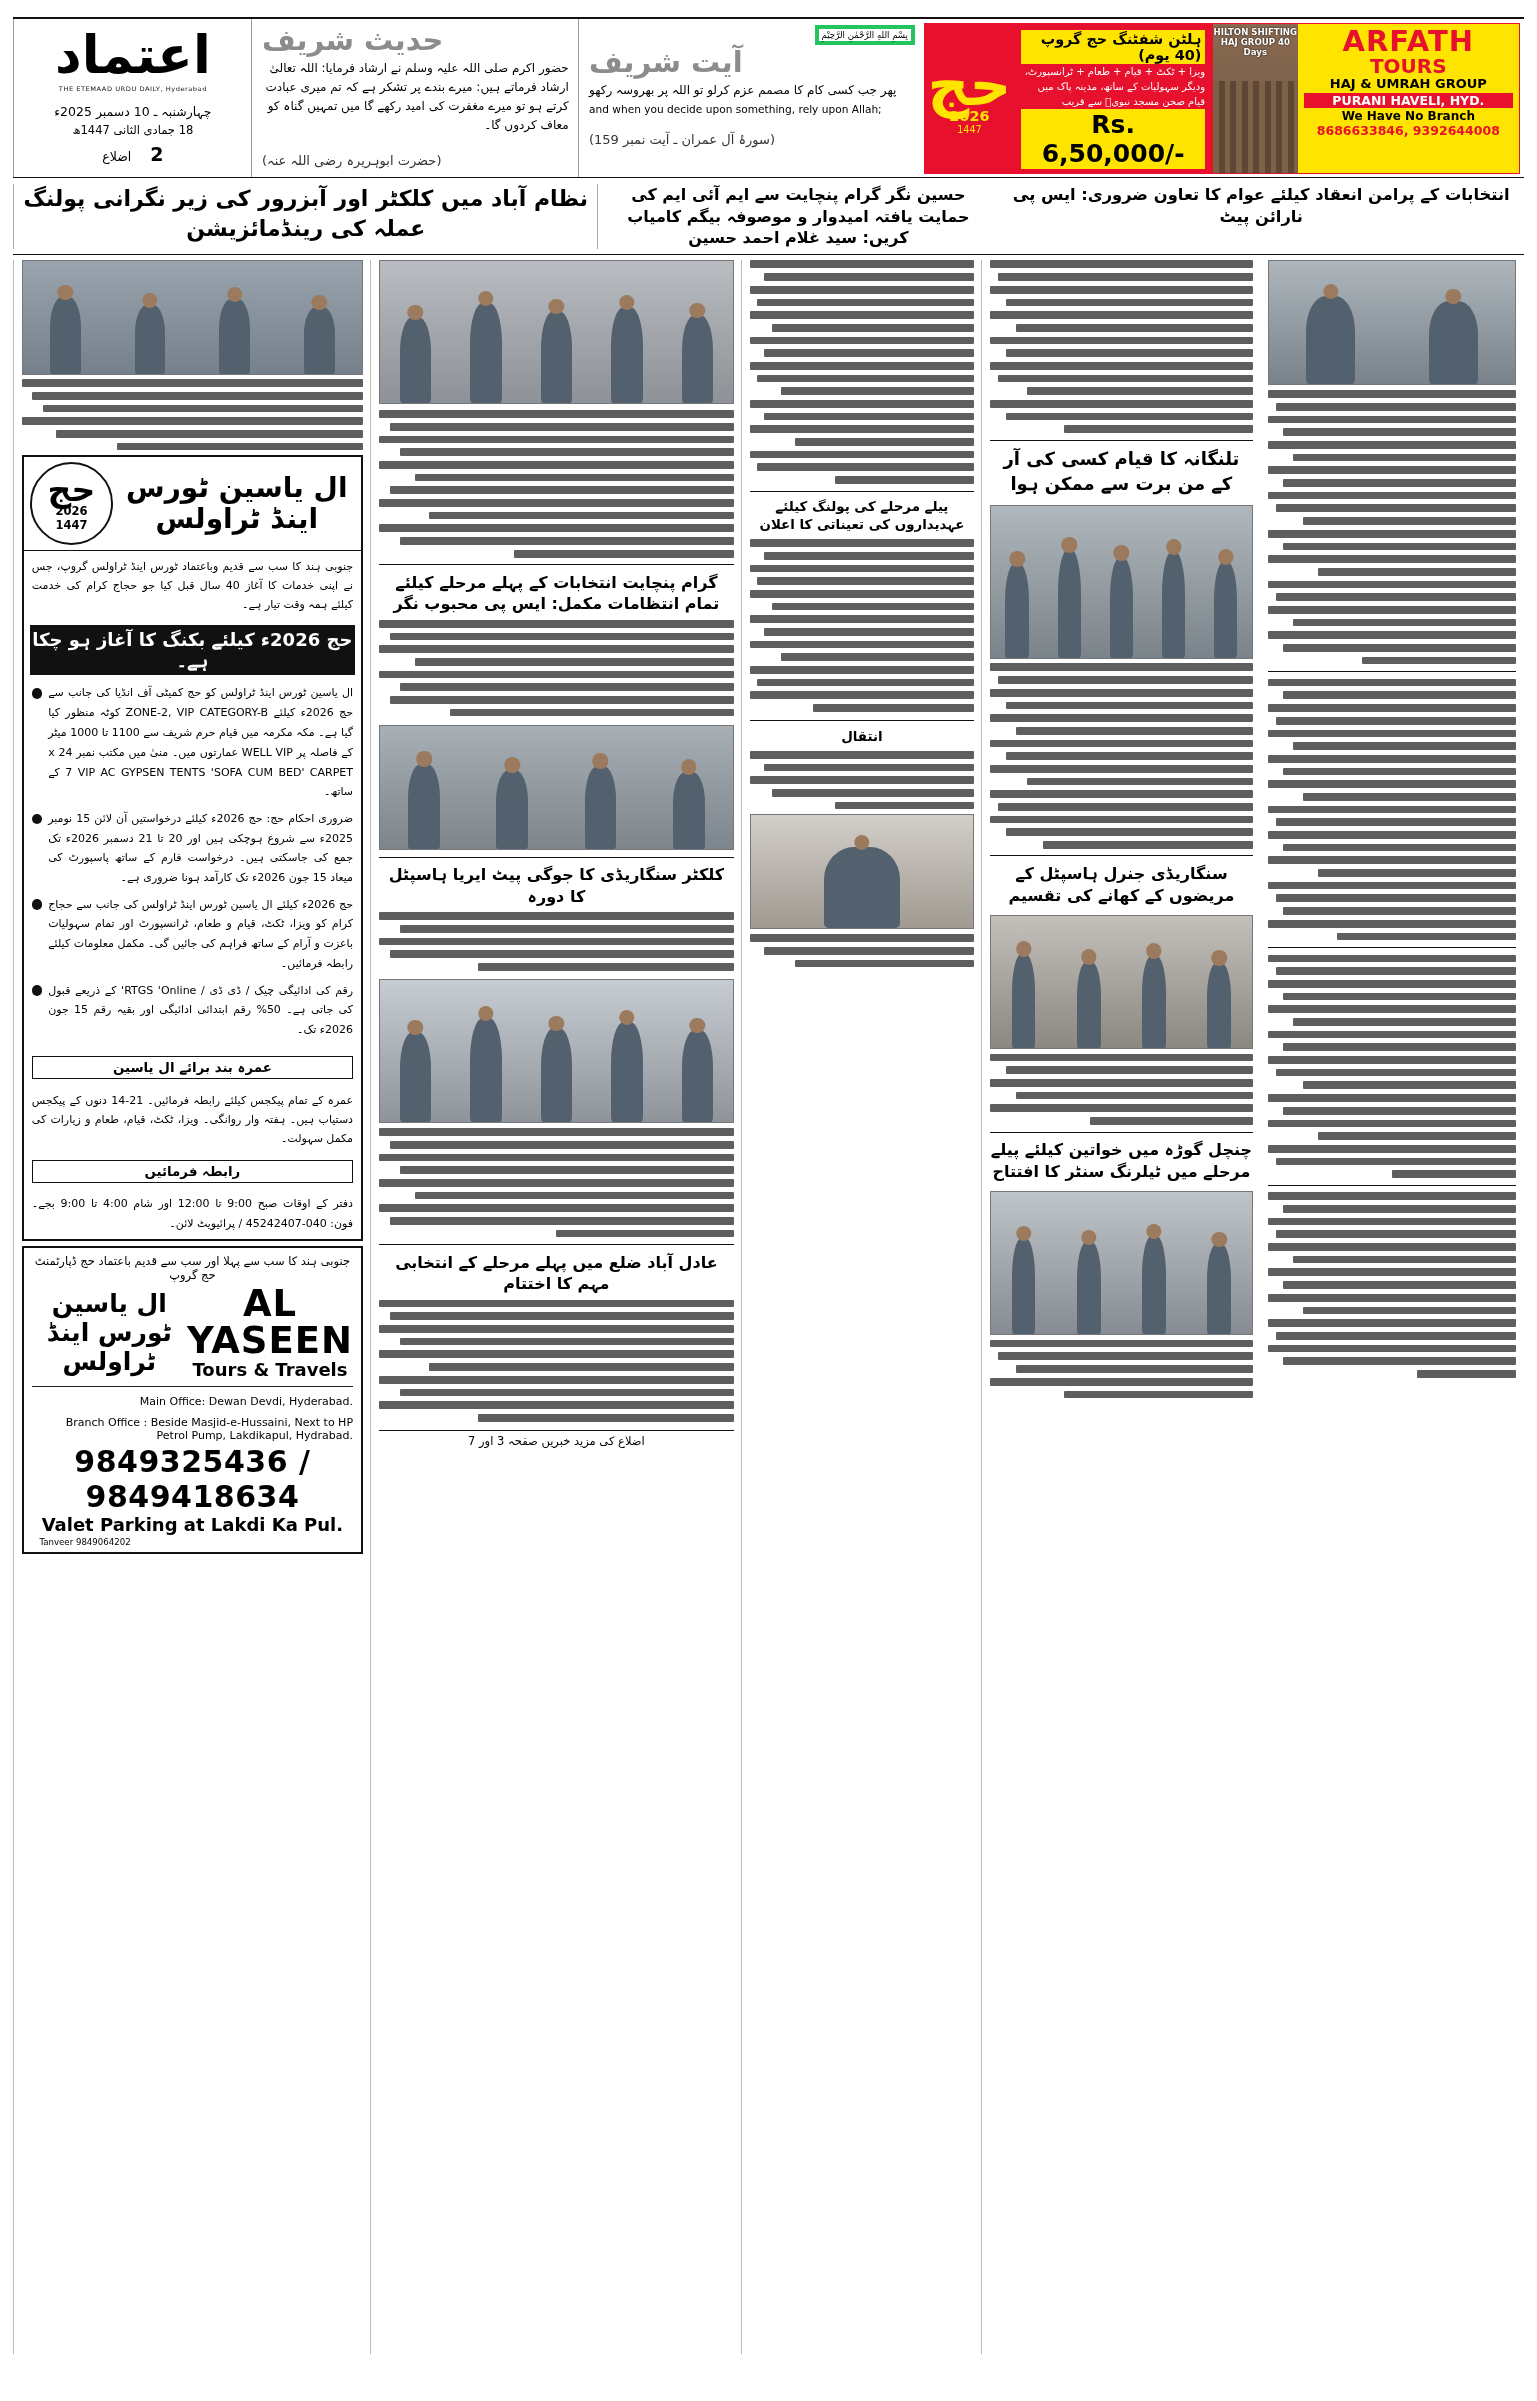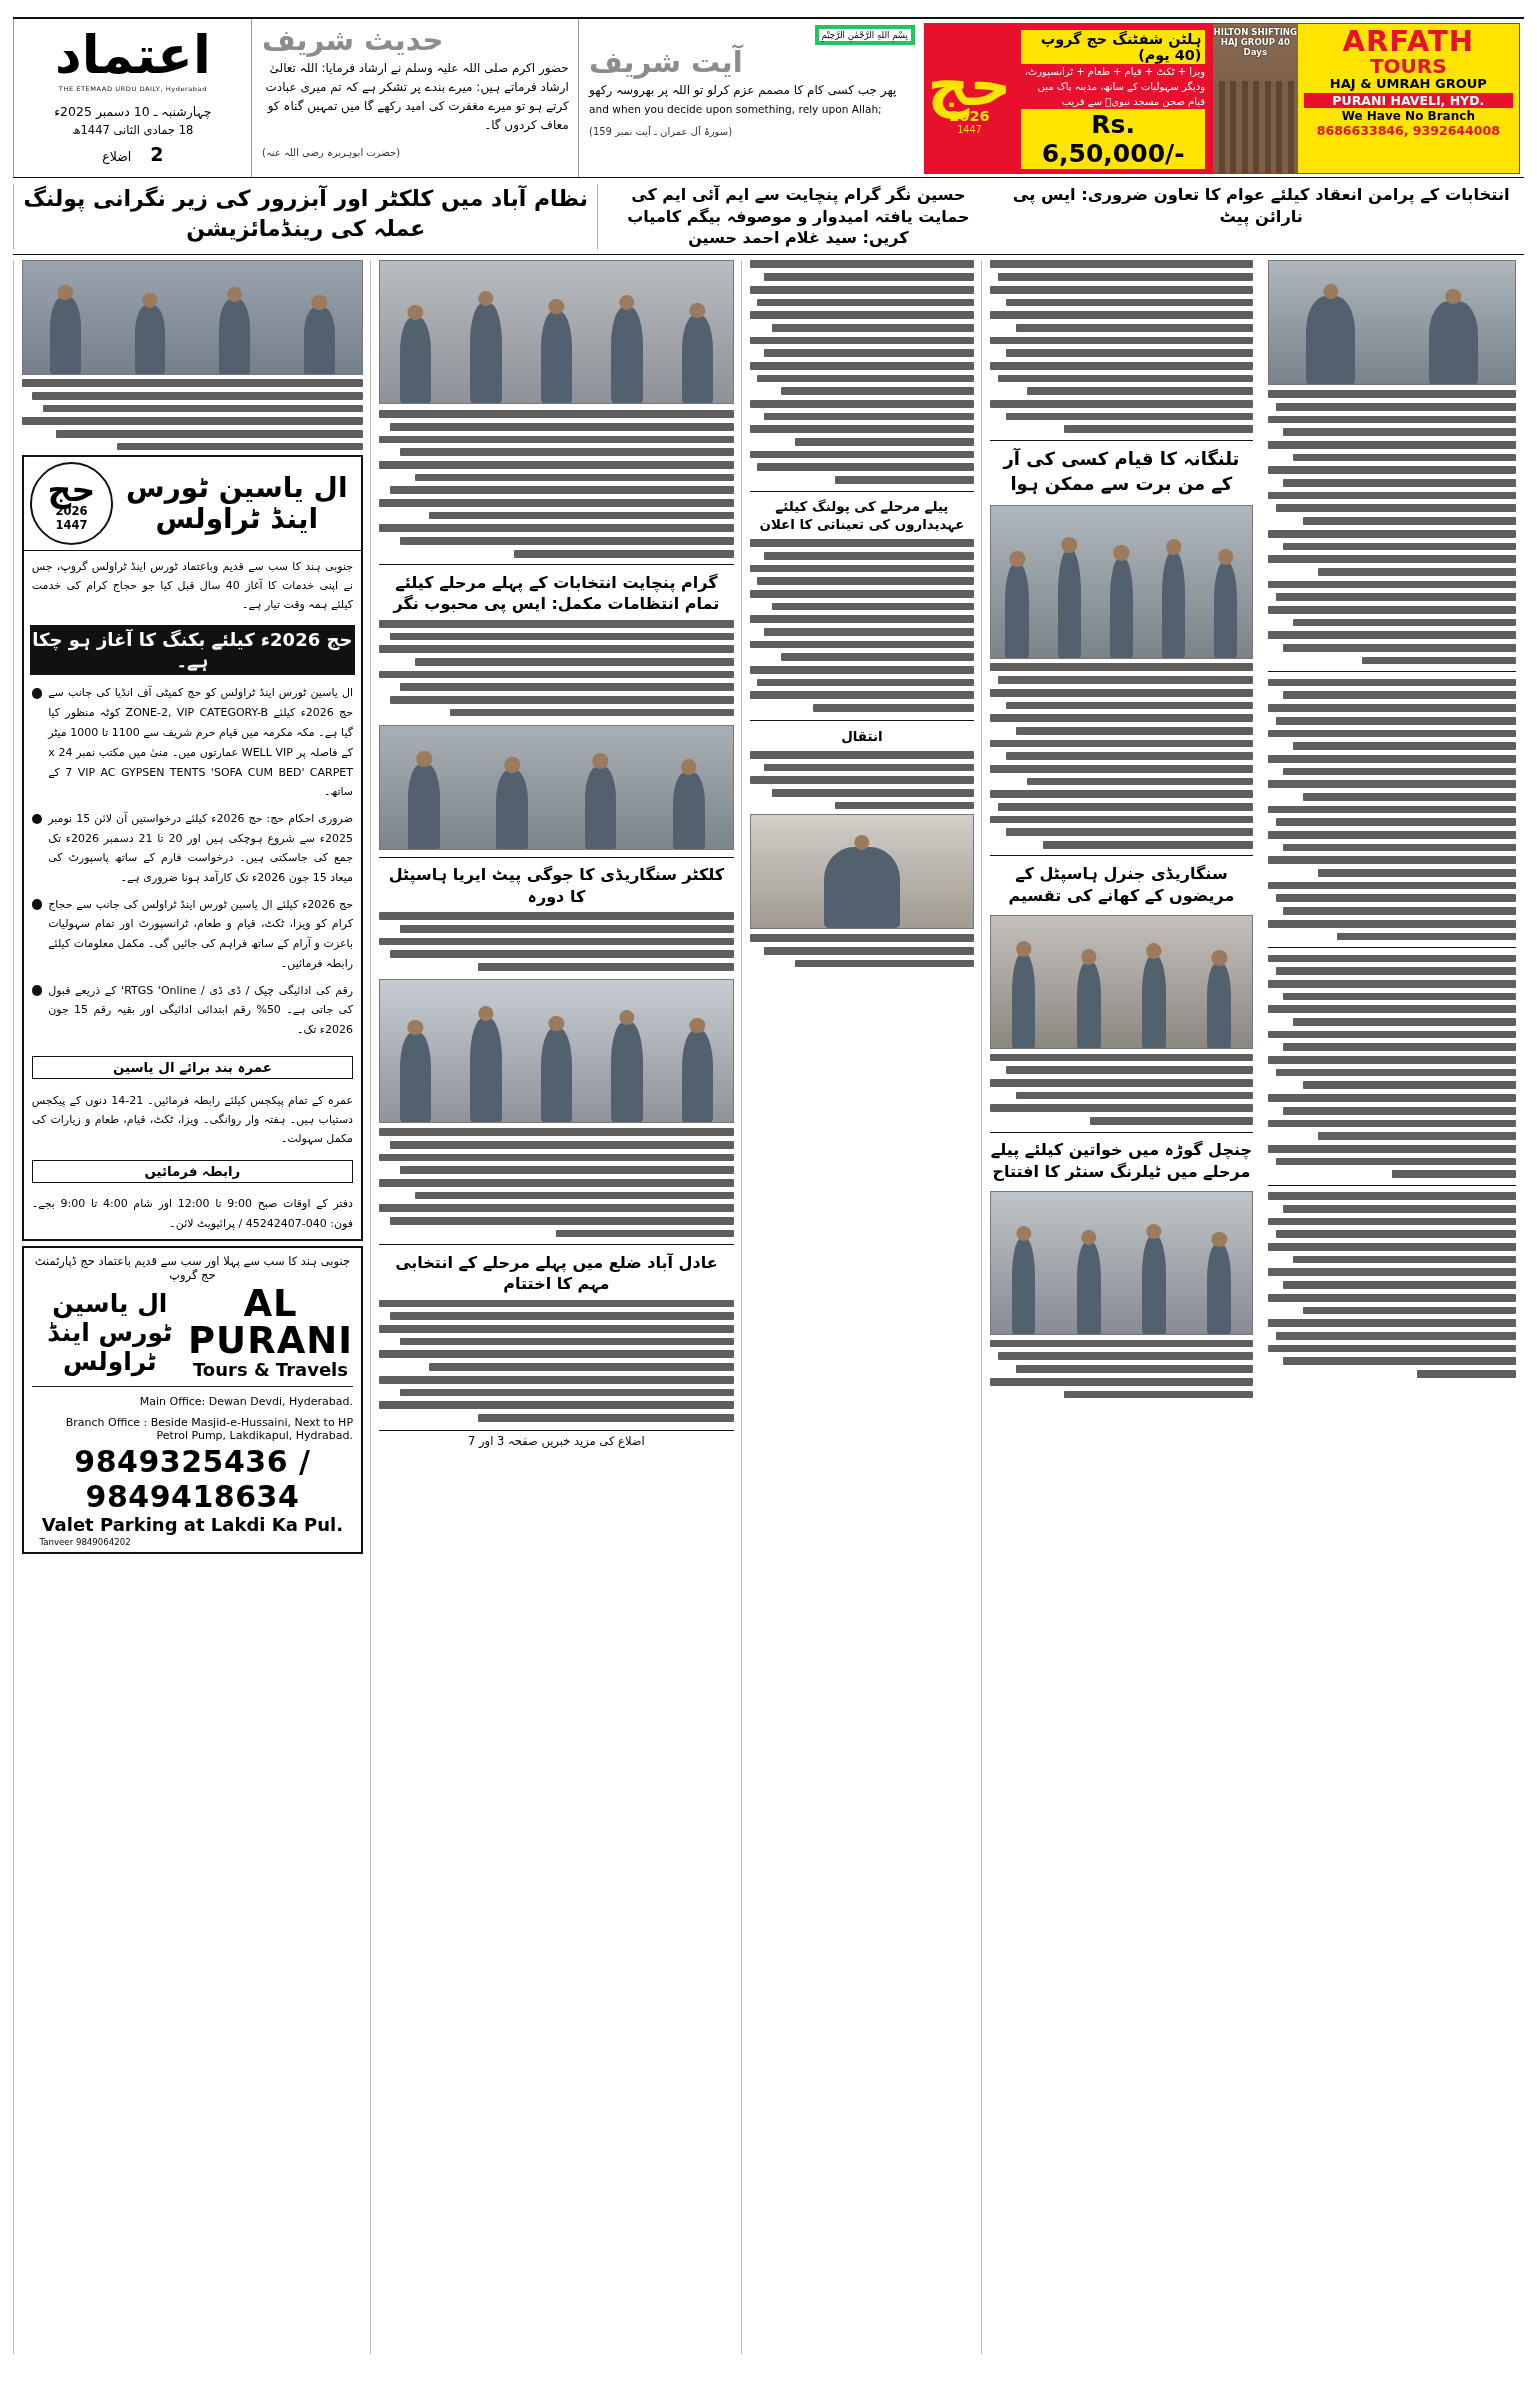--- a/index.html
+++ b/index.html
@@ -31,21 +31,21 @@
   .logo-pagenum { font-size:19px; font-weight:bold; }
   .logo-edition { font-size:12.5px; }
 
   .mast-hadith { flex:0 0 327px; padding:5.8px 9.6px; border-left:1px solid #999;
                  display:flex; flex-direction:column; align-items:flex-end; }
   .mast-ayat   { flex:0 0 346px; padding:5.8px 9.6px; border-left:1px solid #999;
                  display:flex; flex-direction:column; align-items:flex-end; }
   .sec-title { font-size:29px; font-weight:bold; color:#8c8c8c; line-height:1.1; margin-bottom:1.9px; }
   .sec-body { font-size:12px; line-height:1.6; text-align:right; direction:rtl; }
   .sec-eng { font-size:10.6px; direction:ltr; text-align:left; width:100%; margin-top:2.9px; }
-  .sec-ref { font-size:10px; color:#333; margin-top:11px;text-align:center; }
+  .sec-ref { font-size:13px; color:#333; margin-top:17px;text-align:center; }
   .bismillah { align-self:flex-start; border:4px solid #22c55e; font-size:8.6px; padding:1px 2.9px;
                margin-bottom:1.9px; letter-spacing:-1px; }
 
   
   .mast-ad { flex:1 1 auto; display:flex; flex-direction:row-reverse;
              border:1.9px solid #e8112d; background:#ffe400; margin:3.8px 3.8px 3.8px 0; }
   .ad-haj-logo { flex:0 0 88px; background:#e8112d; color:#ffe400;
                  display:flex; flex-direction:column; align-items:center; justify-content:center;
                  position:relative; }
   .haj-glyph { font-size:58px; font-weight:bold; line-height:.8; }
@@ -277,21 +277,21 @@
 
         <div class="subhead-box">رابطہ فرمائیں</div>
         <div class="bigad-sub">دفتر کے اوقات صبح 9:00 تا 12:00 اور شام 4:00 تا 9:00 بجے۔ فون: 040-45242407 / پرائیویٹ لائن۔</div>
       </div>
 
       <div class="alyaseen">
         <div class="ay-tag">جنوبی ہند کا سب سے پہلا اور سب سے قدیم باعتماد حج ڈپارٹمنٹ حج گروپ</div>
         <div style="display:flex;flex-direction:row-reverse;align-items:center;justify-content:space-between">
           <div class="ay-urdu">ال یاسین ٹورس اینڈ ٹراولس</div>
           <div>
-            <div class="ay-en1">AL PURANI</div>
+            <div class="ay-en1">AL YASEEN</div>
             <div class="ay-en2">Tours &amp; Travels</div>
           </div>
         </div>
         <div class="rule"></div>
         <div class="ay-line">Main Office: Dewan Devdi, Hyderabad.</div>
         <div class="ay-line">Branch Office : Beside Masjid-e-Hussaini, Next to HP Petrol Pump, Lakdikapul, Hydrabad.</div>
         <div class="ay-phone">9849325436 / 9849418634</div>
         <div class="ay-valet">Valet Parking at Lakdi Ka Pul.</div>
         <div class="credit">Tanveer 9849064202</div>
       </div>

